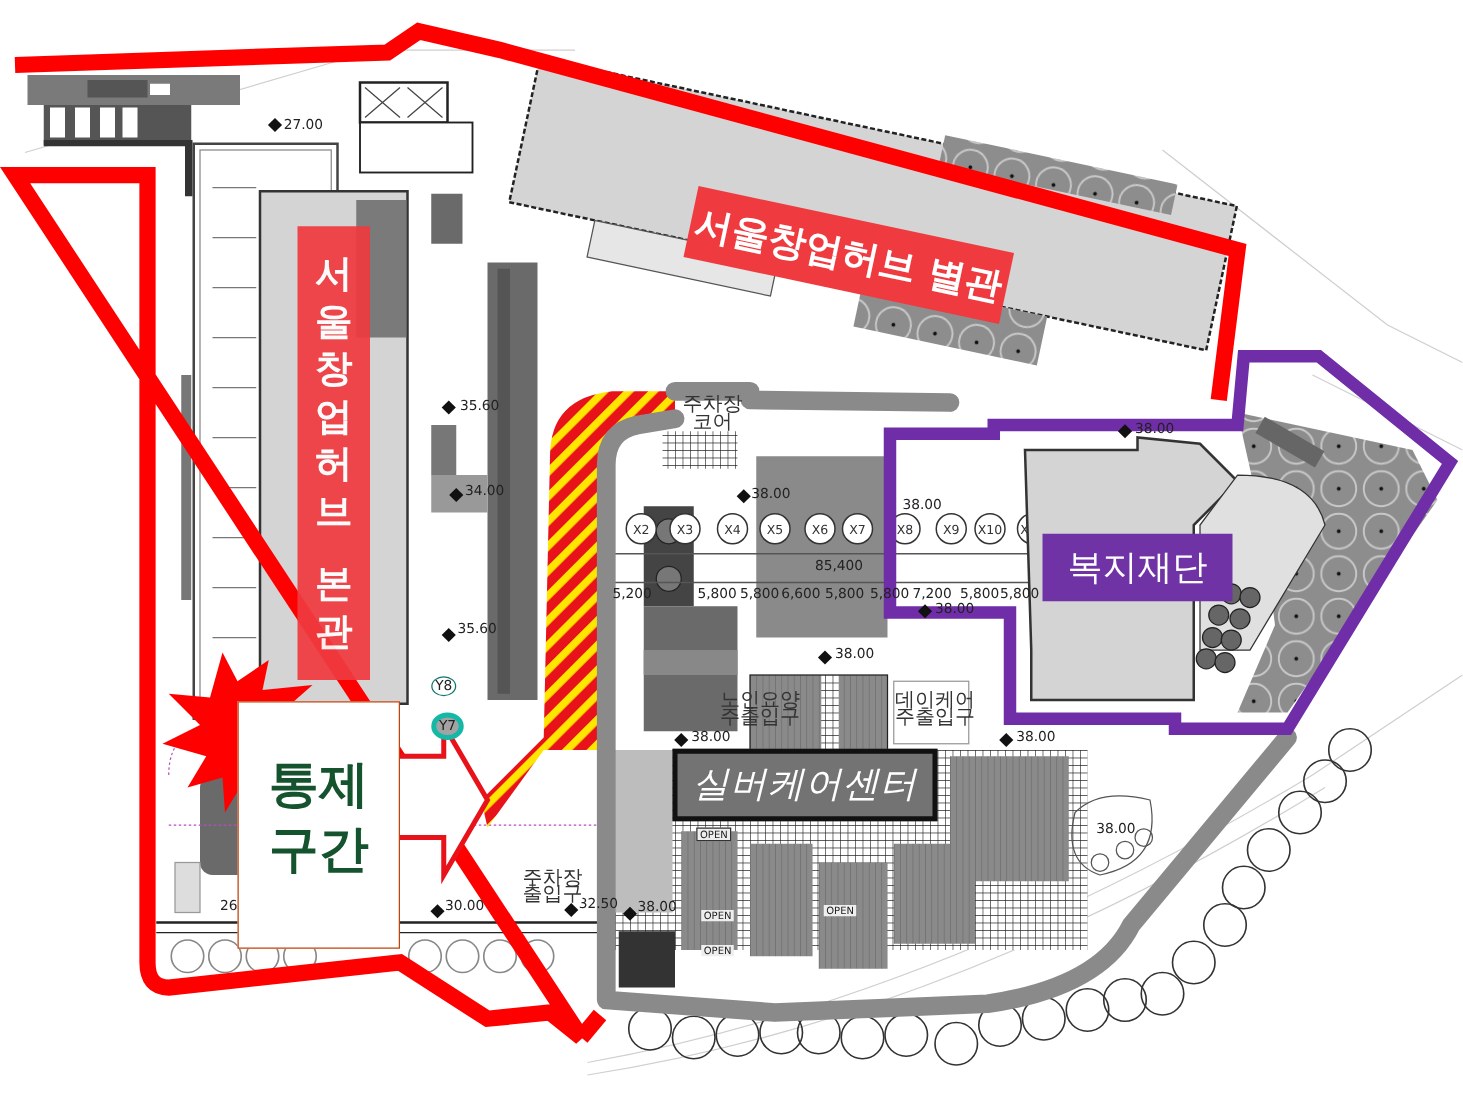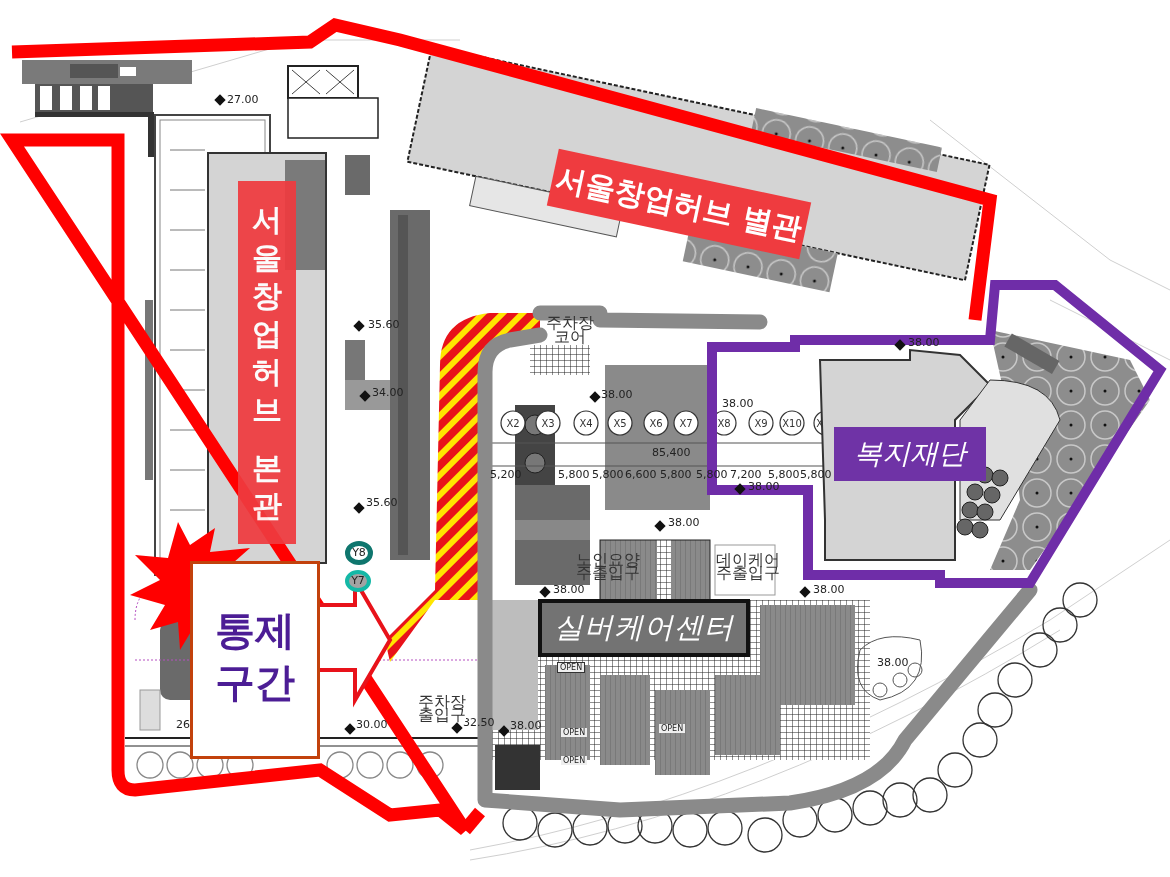--- a/index.html
+++ b/index.html
@@ -3,24 +3,24 @@
   <meta charset="utf-8">
   <style>
     html, body { margin:0; padding:0; background:#ffffff; }
     body { width:1170px; height:877px; position:relative; overflow:hidden;
            font-family:"DejaVu Sans", "Liberation Sans", sans-serif; }
     #stage { position:absolute; left:0; top:0; width:1170px; height:877px; }
     svg text { font-family:"DejaVu Sans", "Liberation Sans", sans-serif; }
     .lbl { position:absolute; color:#fff; display:flex; align-items:center; justify-content:center; }
     .red-label { background:#ef3b3f; font-weight:bold; }
     .vert-label { flex-direction:column; font-size:30px; line-height:38px; font-weight:bold; }
-    .purple-label { background:#6f33a6; font-size:28px;font-style:italic; }
+    .purple-label { background:#6f33a6; font-size:28px; }
     .gray-label { background:#737373; border:4px solid #111; font-size:29px; letter-spacing:1px; box-sizing:border-box;font-style:italic; }
-    .control-box { position:absolute; background:#fff; border:3px solid #c2410c; box-sizing:border-box;
-                   color:#4c1d95; font-weight:bold; font-size:40px; line-height:52px;
+    .control-box { position:absolute; background:#fff; border:1px solid #c2410c; box-sizing:border-box;
+                   color:#14532d; font-weight:bold; font-size:40px; line-height:52px;
                    display:flex; flex-direction:column; align-items:center; padding-top:40px; }
     .small-txt { position:absolute; font-size:16px; color:#333; white-space:nowrap; }
     .dim { position:absolute; font-size:11px; color:#222; white-space:nowrap; }
   </style>
 </head>
 <body>
 
 <div id="stage">
 
   <svg width="1170" height="877" viewBox="0 0 1170 877" style="position:absolute;left:0;top:0">
@@ -285,21 +285,21 @@
   </div>
   <div class="small-txt" style="left:716px;top:553px;text-align:right;line-height:13px">
     <div>데이케어</div>
     <div>주출입구</div>
   </div>
   <div class="small-txt" style="left:418px;top:695px;text-align:center;line-height:13px;background:#fff">
     <div>주차장</div>
     <div>출입구</div>
   </div>
 
-  <span class="dim" style="left:345px;top:541px;border:5px solid #0f766e;border-radius:50%;width:18px;height:14px;text-align:center;background:#fff">Y8</span>
+  <span class="dim" style="left:345px;top:541px;border:1px solid #0f766e;border-radius:50%;width:18px;height:14px;text-align:center;background:#fff">Y8</span>
   <span class="dim" style="left:345px;top:570px;border:4px solid #14b8a6;border-radius:50%;width:18px;height:14px;text-align:center;background:#a3a3a3">Y7</span>
 
   <div class="lbl red-label vert-label" style="left:238px;top:181px;width:58px;height:363px;opacity:0.93">
     <span>서</span>
     <span>울</span>
     <span>창</span>
     <span>업</span>
     <span>허</span>
     <span>브</span>
     <span style="height:20px"></span>

